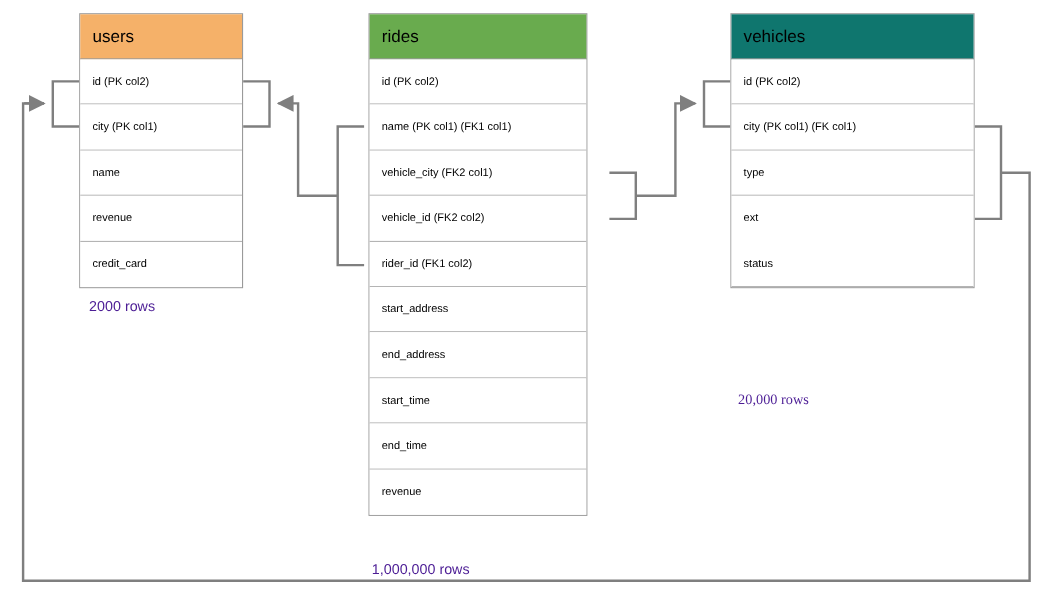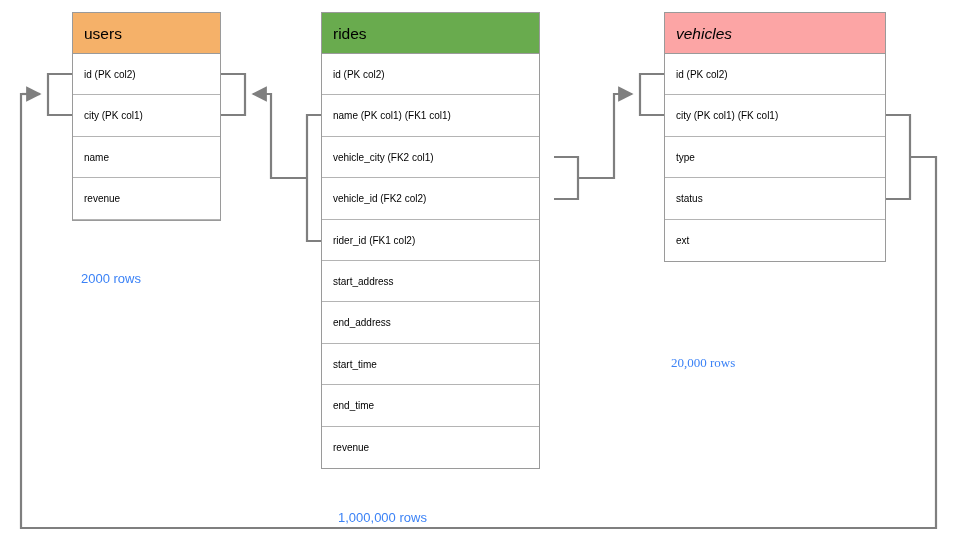--- a/index.html
+++ b/index.html
@@ -58,25 +58,25 @@
     white-space: nowrap;
     overflow: hidden;
   }
   .entity-field.last {
     border-bottom: none;
   }
   .row-count {
     position: absolute;
     z-index: 2;
     font-size: 13px;
-    color: #3b82f6;
+    color: #4c1d95;
     white-space: nowrap;
   }
   #users-table  { left: 72px;  top: 12px; width: 149px; }
-  #rides-table  { left: 321px; top: 12px; width: 219px; }
+  #rides-table  { left: 335px; top: 12px; width: 199px; }
   #vehicles-table { left: 664px; top: 12px; width: 222px; }
   #users-rowcount    { left: 81px;  top: 271px; }
   #rides-rowcount    { left: 338px; top: 481px; margin-top: 29px; }
   #vehicles-rowcount { left: 671px; top: 355px; font-family: Liberation Serif, serif; }
 </style>
 </head>
 <body>
 
 <div id="diagram-canvas">
 
@@ -111,41 +111,42 @@
       <path marker-end="url(#arrow-right)" d="M 22 94 L 40 94"></path>
     </g>
   </svg>
 
   <div class="entity-table" id="users-table">
     <div class="entity-header" style="background-color: rgb(245, 177, 105);">users</div>
     <div class="entity-field">id (PK col2)</div>
     <div class="entity-field">city (PK col1)</div>
     <div class="entity-field">name</div>
     <div class="entity-field">revenue</div>
+    <div class="entity-field last">credit_card</div>
   </div>
   <div class="row-count" id="users-rowcount">2000 rows</div>
 
   <div class="entity-table" id="rides-table">
     <div class="entity-header" style="background-color: rgb(105, 171, 78);">rides</div>
     <div class="entity-field">id (PK col2)</div>
     <div class="entity-field">name (PK col1) (FK1 col1)</div>
     <div class="entity-field">vehicle_city (FK2 col1)</div>
     <div class="entity-field">vehicle_id (FK2 col2)</div>
     <div class="entity-field">rider_id (FK1 col2)</div>
     <div class="entity-field">start_address</div>
     <div class="entity-field">end_address</div>
     <div class="entity-field">start_time</div>
     <div class="entity-field">end_time</div>
     <div class="entity-field last">revenue</div>
   </div>
   <div class="row-count" id="rides-rowcount">1,000,000 rows</div>
 
   <div class="entity-table" id="vehicles-table">
-    <div class="entity-header" style="background-color: #fca5a5; font-style: italic;">vehicles</div>
+    <div class="entity-header" style="background-color: #0f766e;">vehicles</div>
     <div class="entity-field">id (PK col2)</div>
     <div class="entity-field">city (PK col1) (FK col1)</div>
     <div class="entity-field">type</div>
+    <div class="entity-field last">ext</div>
     <div class="entity-field">status</div>
-    <div class="entity-field last">ext</div>
   </div>
   <div class="row-count" id="vehicles-rowcount">20,000 rows</div>
 
 </div>
 
 </body></html>

